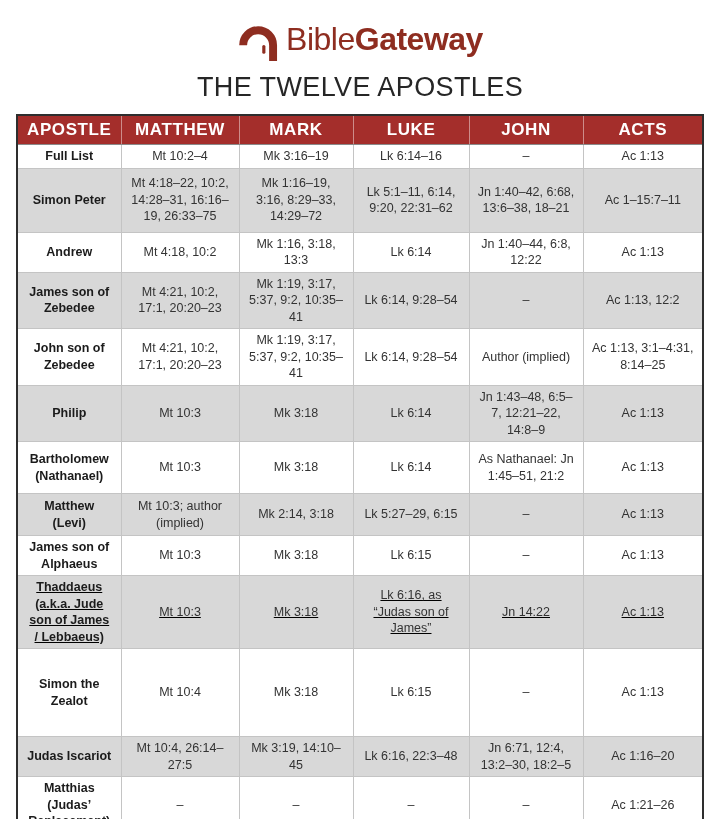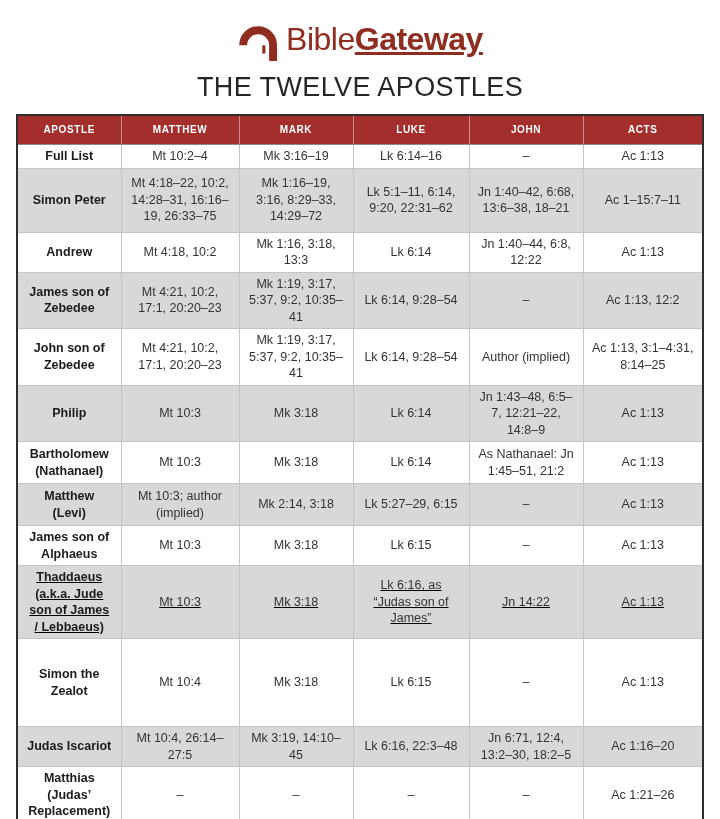--- a/index.html
+++ b/index.html
@@ -17,54 +17,54 @@
   body{
     width:720px;height:819px;background:#ffffff;
     font-family:"Liberation Sans",sans-serif;
     overflow:hidden;
   }
   .page{width:720px;height:819px;}
   header{padding-top:13px;text-align:center;}
   .logo{display:flex;align-items:center;justify-content:center;gap:5px;height:52px;}
   .logo svg{display:block;}
   .logo-text{font-size:32px;color:var(--brand-red);letter-spacing:-0.5px;line-height:1;}
-  .logo-text .bold{font-weight:bold;text-decoration:underline;}
+  .logo-text .bold{font-weight:bold;}
   .title{
     margin:8px 0 0 0;font-size:27px;font-weight:normal;
     color:var(--title-color);letter-spacing:0.4px;line-height:1.1;
   }
   table{
     border-collapse:collapse;table-layout:fixed;
     width:686px;margin:11px auto 0 auto;
     border:2px solid var(--outer-border);
   }
   thead th{
     background:var(--header-bg);color:#ffffff;
-    font-size:10px;font-weight:bold;letter-spacing:0.6px;
+    font-size:17px;font-weight:bold;letter-spacing:0.6px;
     height:30px;padding:0 4px;
     border-right:1px solid rgba(255,255,255,0.45);
     border-bottom:1px solid #8a8a8a;
   }
   thead th:last-child{border-right:none;}
   td{
     border:1px solid var(--cell-border);
     font-size:12.5px;color:var(--cell-text);
     text-align:center;vertical-align:middle;
     padding:3px 8px;line-height:1.32;
   }
   td.apostle{font-weight:bold;color:var(--name-text);}
   tbody tr:nth-child(odd){background:#ffffff;}
   tbody tr:nth-child(even){background:var(--row-alt-bg);}
   tbody tr:nth-child(1){height:22px;}
   tbody tr:nth-child(2){height:64px;}
   tbody tr:nth-child(3){height:40px;}
   tbody tr:nth-child(4){height:40px;}
   tbody tr:nth-child(5){height:40px;}
   tbody tr:nth-child(6){height:42px;}
-  tbody tr:nth-child(7){height:42px;}
+  tbody tr:nth-child(7){height:52px;}
   tbody tr:nth-child(8){height:42px;}
   tbody tr:nth-child(9){height:36px;}
   tbody tr:nth-child(10){height:40px;text-decoration:underline;}
   tbody tr:nth-child(11){height:88px;}
   tbody tr:nth-child(12){height:40px;}
   tbody tr:nth-child(13){height:29px;}
   tbody tr:nth-child(14){height:70px;}
 </style>
 </head>
 <body>

